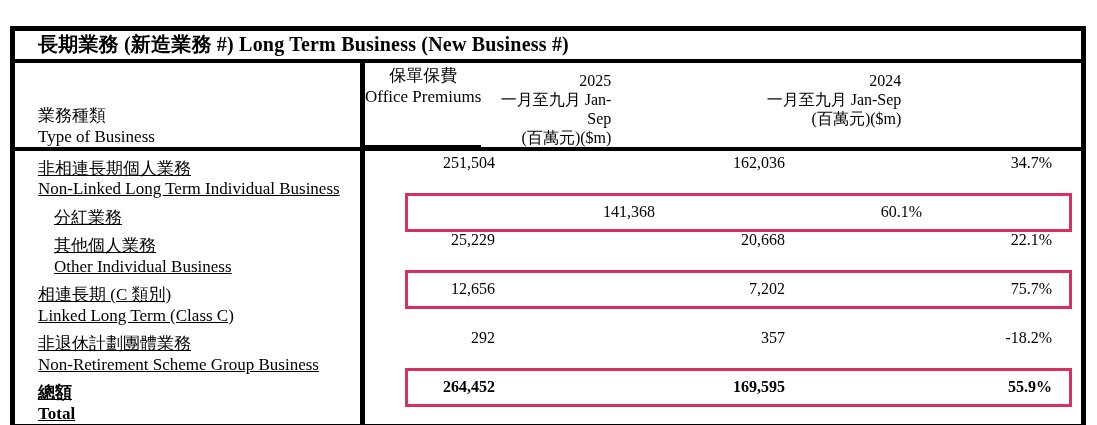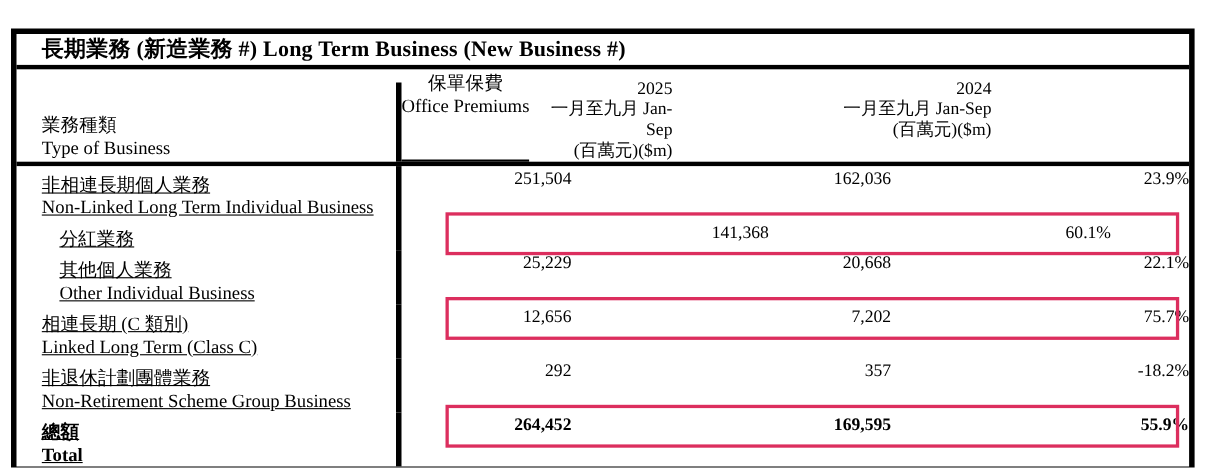--- a/index.html
+++ b/index.html
@@ -17,21 +17,21 @@
   
   .title-row {
     height:44px; box-sizing:border-box; border-bottom:4px solid #000;
     display:flex; align-items:center; padding-left:23px;
     font-weight:bold; font-size:20px; letter-spacing:0.2px;
   }
   
   .header-band { height:104px; box-sizing:border-box; border-bottom:4px solid #000; display:flex; }
   .hb-left {
     width:350px; box-sizing:border-box; border-right:5px solid #000;
-    padding:28px 0 0 23px; font-size:17px; line-height:21px;margin-top:12px;
+    padding:42px 0 0 23px; font-size:17px; line-height:21px;
   }
   .hb-right { flex:1; display:flex; flex-direction:row; min-width:0; }
   .group-hdr {
     text-align:center; font-size:17px; line-height:21px;
     padding-top:2px; border-bottom:2px solid #000; padding-bottom:1px;
   }
   .col-hdrs { flex:1; display:flex; font-size:16px; line-height:19px; padding-top:8px; }
   .colA { width:130px; text-align:right; }
   .colB { width:290px; text-align:right; }
   .colC { width:267px; text-align:right; display:flex; flex-direction:column; justify-content:flex-end; padding-bottom:1px; }
@@ -40,21 +40,21 @@
   .data-row { flex:1; display:flex; position:relative; }
   .dr-left {
     width:350px; box-sizing:border-box; border-right:5px solid #000;
     padding-left:23px; padding-top:8px; font-size:17px; line-height:20.5px;text-decoration:underline;
   }
   .dr-left.indent .zh, .dr-left.indent .en { padding-left:16px; }
   .dr-right {
     flex:1; position:relative; display:flex; align-items:flex-start;
     padding-top:2px; font-size:16px; line-height:20px; min-width:0;
   }
-  .num { text-align:right;padding-left:44px; }
+  .num { text-align:right; }
   .nA { width:130px; } .nB { width:290px; } .nC { width:267px; }
   .bold, .bold .zh, .bold .en, .bold .num { font-weight:bold; }
   .hl-box {
     position:absolute; left:40px; right:9px; top:-7px; height:33px;
     border:3px solid #dc2e5e; pointer-events:none;
   }
   .zh, .en { white-space:nowrap; }
 </style>
 </head>
 <body>
@@ -97,21 +97,21 @@
   <div class="data-band">
 
     <div class="data-row">
       <div class="dr-left">
         <div class="zh">非相連長期個人業務</div>
         <div class="en">Non-Linked Long Term Individual Business</div>
       </div>
       <div class="dr-right">
         <div class="num nA">251,504</div>
         <div class="num nB">162,036</div>
-        <div class="num nC">23.9%</div>
+        <div class="num nC">34.7%</div>
       </div>
     </div>
 
     <div class="data-row">
       <div class="dr-left indent">
         <div class="zh">分紅業務</div>
       </div>
       <div class="dr-right">
         <div class="hl-box"></div>
         <div class="num nB">141,368</div>

